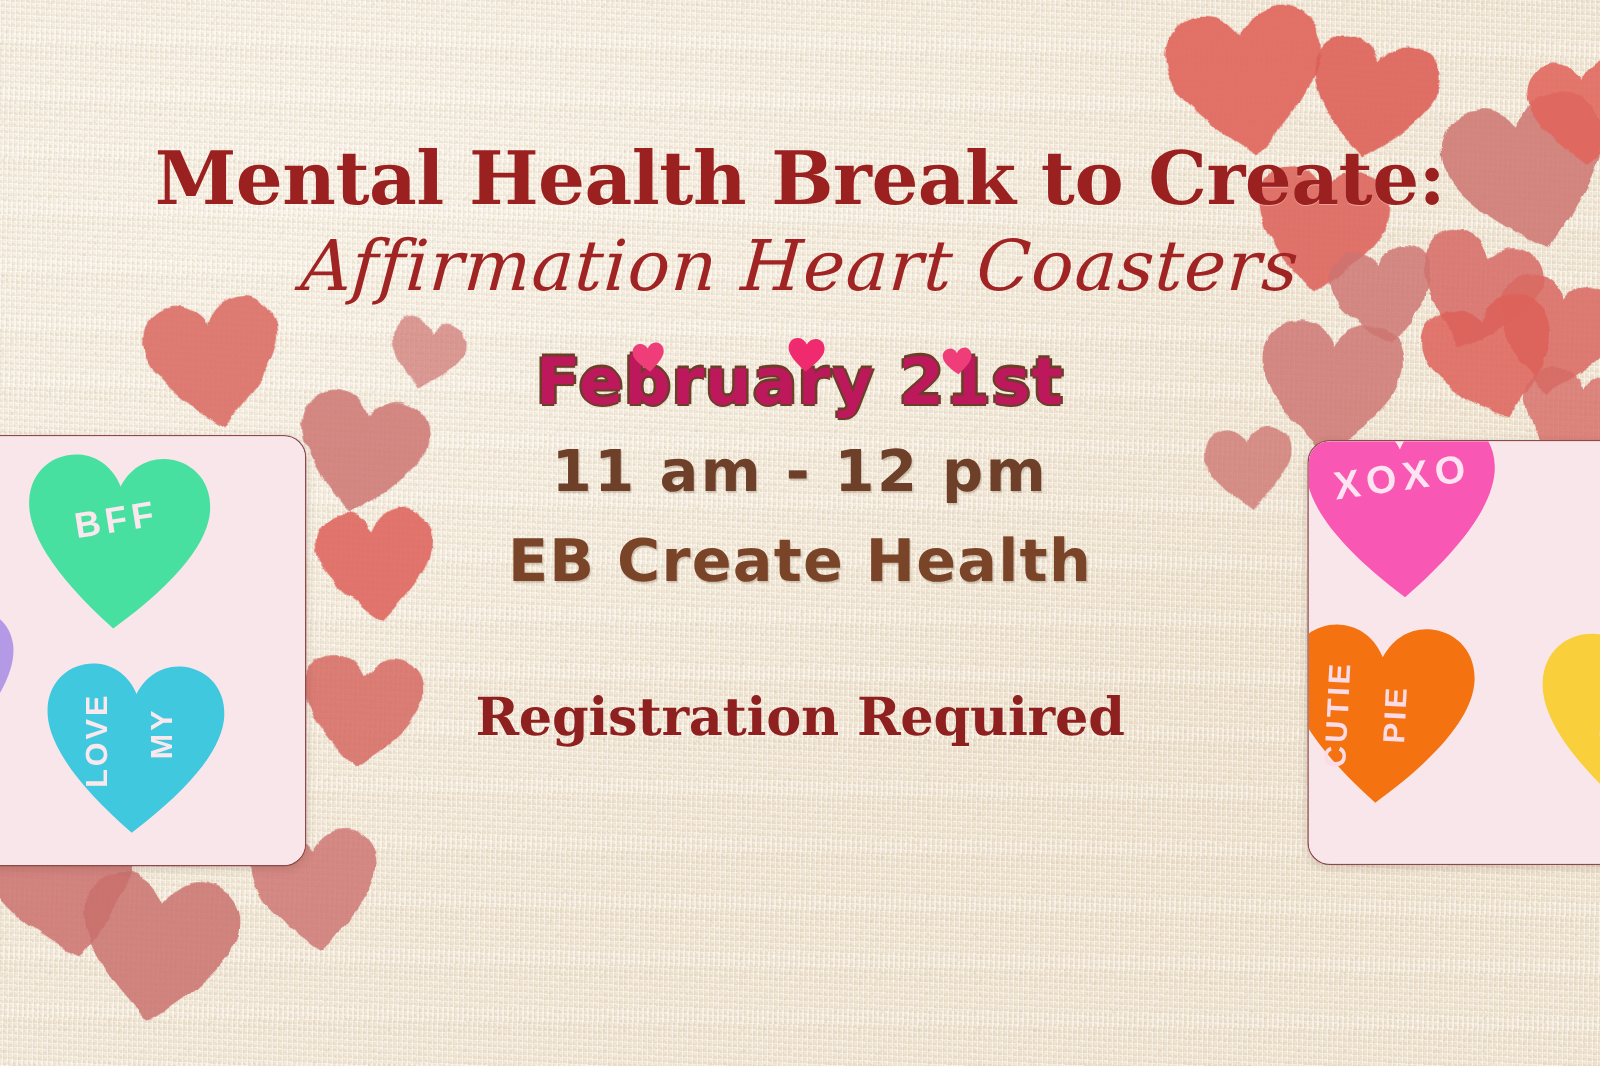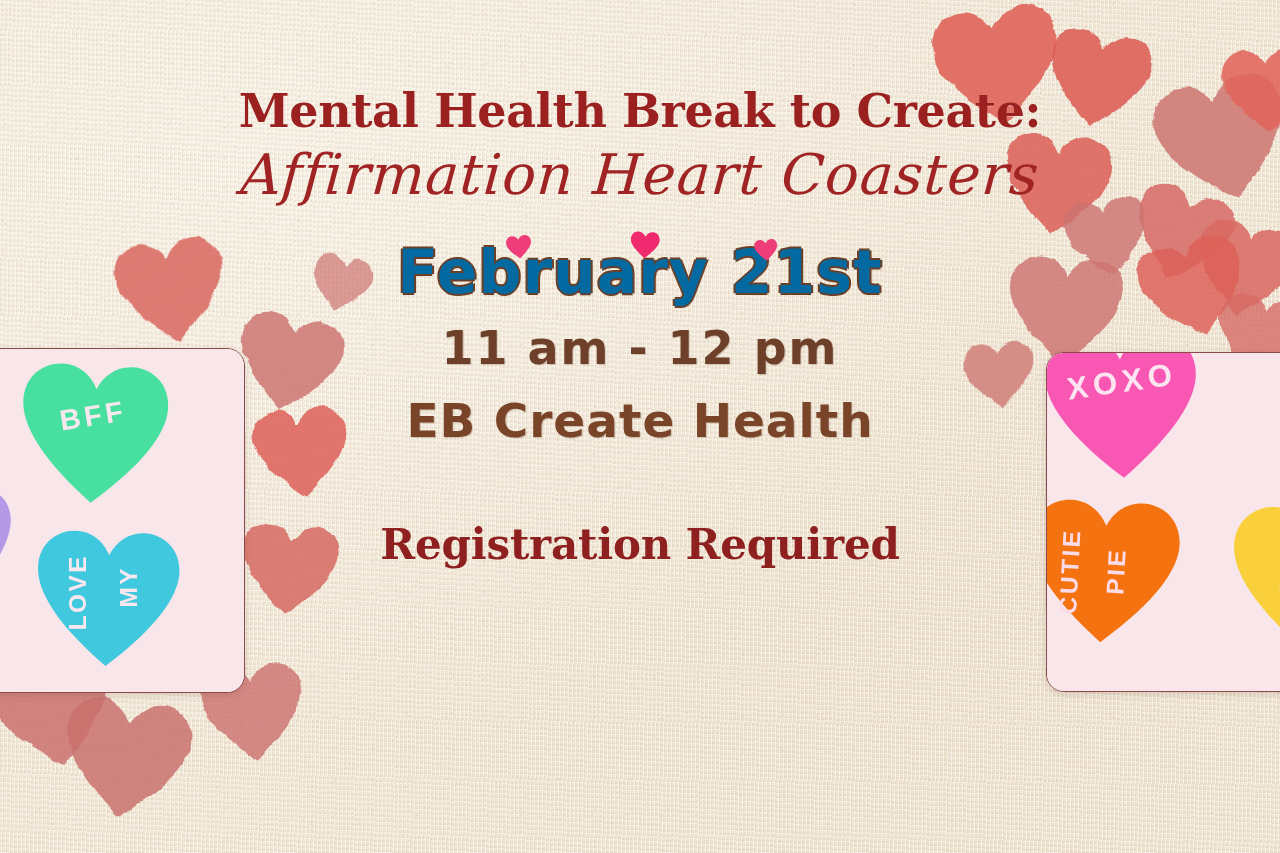--- a/index.html
+++ b/index.html
@@ -67,24 +67,24 @@
   .photo-card svg { position:absolute; top:0; left:0; }
 
   
   .content {
     position:absolute; inset:0; z-index:8;
     display:flex; flex-direction:column; align-items:center;
     pointer-events:none;
   }
 
   .line-title {
-    margin-top:84px;
+    margin-top:108px;
     font-family:"DejaVu Serif", serif;
     font-weight:bold;
-    font-size:46px;
+    font-size:59px;
     letter-spacing:-0.4px;
     color:#9b2020;
     text-shadow:0 1px 0 rgba(255,250,240,.35);
   }
 
   .line-subtitle {
     margin-top:4px;
     font-family:"DejaVu Serif", serif;
     font-style:italic;
     font-weight:normal;
@@ -107,23 +107,23 @@
     width:26px; height:24px;
   }
   .mini-heart svg { width:100%; height:100%; display:block; }
   .mh1 { left:16px;  top:4px;  transform:rotate(-6deg); }
   .mh2 { left:140px; top:0px;  transform:rotate(3deg);  width:30px; height:28px; }
   .mh3 { left:264px; top:8px;  transform:rotate(-4deg); width:24px; height:22px; }
 
   .line-date {
     font-family:"DejaVu Sans", sans-serif;
     font-weight:bold;
-    font-size:60px;
+    font-size:52px;
     letter-spacing:1px;
-    color:#0369a1;
+    color:#be185d;
     text-shadow:
        2px 0 0 #6b3f27, -2px 0 0 #6b3f27,
        0 2px 0 #6b3f27, 0 -2px 0 #6b3f27,
        1px 1px 2px rgba(80,45,25,.30);
   }
 
   .line-time {
     margin-top:14px;
     font-family:"DejaVu Sans", sans-serif;
     font-weight:bold;

